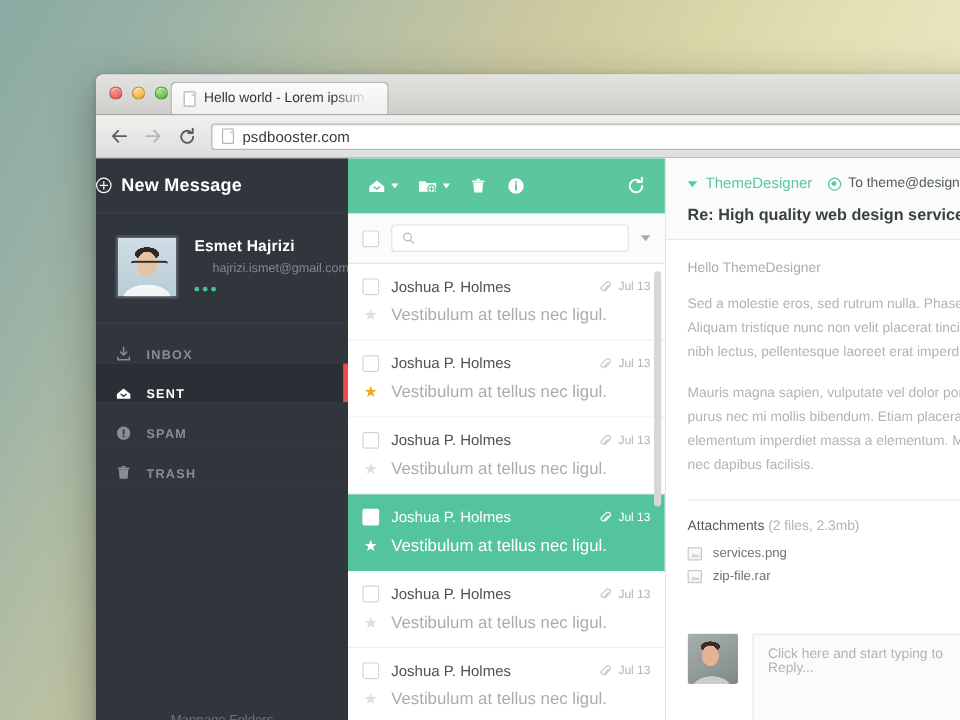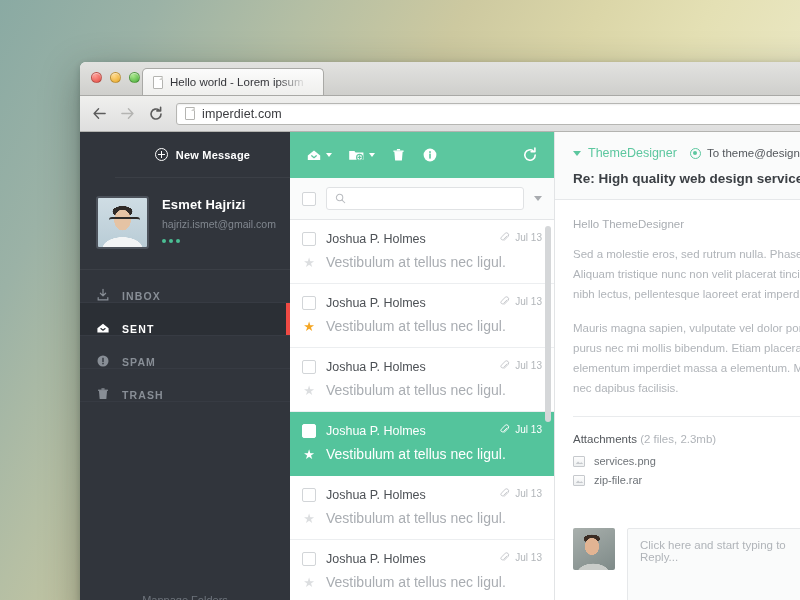--- a/index.html
+++ b/index.html
@@ -155,28 +155,26 @@
     background: #31353c;
     color: #9aa0a8;
     display: flex;
     flex-direction: column;
   }
   .new-message {
     height: 46px;
     flex: 0 0 46px;
     display: flex;
     align-items: center;
-    justify-content: center;
     gap: 8px;
     color: #fff;
-    font-size: 11px;
+    font-size: 15px;
     font-weight: bold;
     letter-spacing: .2px;
     border-bottom: 1px solid #3b3f46;
-    margin-left: 35px;
   }
   .plus-circle {
     width: 13px; height: 13px;
     border: 1.4px solid #fff;
     border-radius: 50%;
     position: relative;
   }
   .plus-circle::before, .plus-circle::after {
     content: ""; position: absolute; background: #fff;
   }
@@ -206,21 +204,21 @@
     content: "";
     position: absolute;
     left: 11px; top: 19px;
     width: 31px; height: 6px;
     border-top: 2px solid #2c2a28;
     border-radius: 3px;
     box-shadow: inset 0 0 0 0 transparent;
   }
   .profile-meta { min-width: 0; padding-top: 1px; }
   .profile-name { color: #fff; font-size: 13px; font-weight: bold; letter-spacing: .15px; }
-  .profile-mail { color: #81878f; font-size: 10.5px; margin-top: 6px; white-space: nowrap; }
+  .profile-mail { color: #81878f; font-size: 10.5px; margin-top: 6px; white-space: nowrap; margin-left: 15px; }
   .profile-dots { margin-top: 9px; display: flex; gap: 3px; }
   .profile-dots i { width: 4px; height: 4px; border-radius: 50%; background: #4bbf94; display: block; }
 
   .folders { flex: 1 1 auto; }
   .folder {
     position: relative;
     height: 33px;
     display: flex;
     align-items: flex-end;
     gap: 12px;
@@ -323,21 +321,21 @@
     overflow: hidden;
   }
   .msg-row {
     position: relative;
     height: 64px;
     padding: 12px 12px 0 12px;
     border-bottom: 1px solid #eceef0;
     background: #fff;
   }
   .msg-row.selected { background: #54c49c; border-bottom-color: #54c49c; }
-  .msg-line1 { display: flex; align-items: flex-start; gap: 10px; }
+  .msg-line1 { display: flex; align-items: center; gap: 10px; }
   .msg-name { font-size: 12.5px; color: #4d5156; flex: 1; }
   .msg-row.selected .msg-name { color: #fff; }
   .msg-meta { display: flex; align-items: center; gap: 5px; }
   .msg-date { font-size: 10px; color: #b2b6ba; }
   .msg-row.selected .msg-date { color: #fff; }
   .clip { color: #c3c6ca; display: flex; }
   .msg-row.selected .clip { color: #fff; }
   .msg-line2 { display: flex; align-items: center; gap: 10px; margin-top: 8px; }
   .star { font-size: 13px; color: #dcdee0; width: 14px; flex: 0 0 14px; text-align: center; line-height: 1; }
   .star.on { color: #f5a623; }
@@ -502,21 +500,21 @@
           </svg>
       </span>
       <span class="nav-btn">
         <svg width="16" height="16" viewBox="0 0 16 16">
           <path d="M13 8 A5 5 0 1 1 11.2 4.2" stroke="currentColor" stroke-width="1.6" fill="none" stroke-linecap="round"></path>
           <path d="M12.6 1.2 L12.6 4.9 L8.9 4.9" stroke="currentColor" stroke-width="1.6" fill="none" stroke-linecap="round" stroke-linejoin="round"></path>
         </svg>
       </span>
       <div class="omnibox">
         <span class="page-glyph"></span>
-        <span class="url">imperdiet.com</span>
+        <span class="url">psdbooster.com</span>
       </div>
     </div>
 
     <div class="app">
 
       <div class="sidebar">
 
         <div class="new-message">
           <span class="plus-circle"></span>
           <span>New Message</span>

